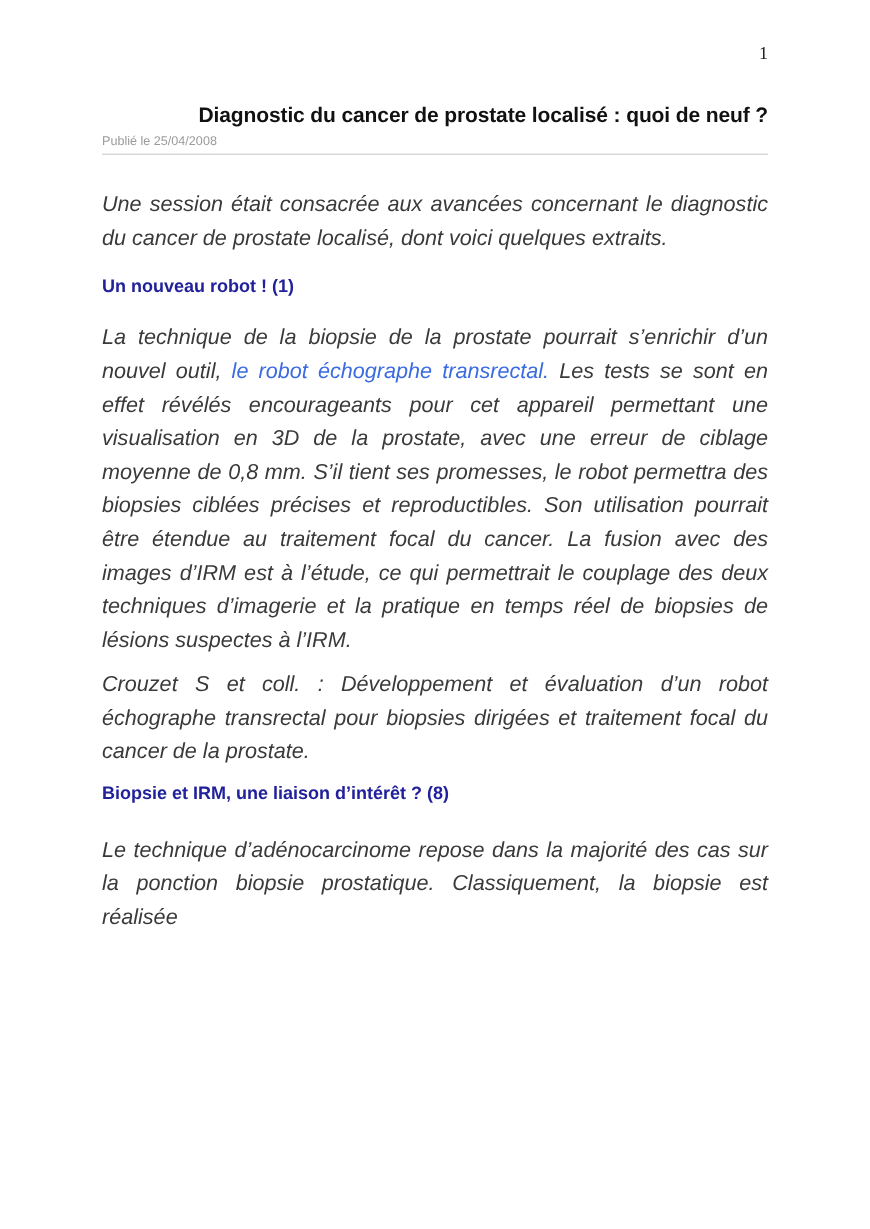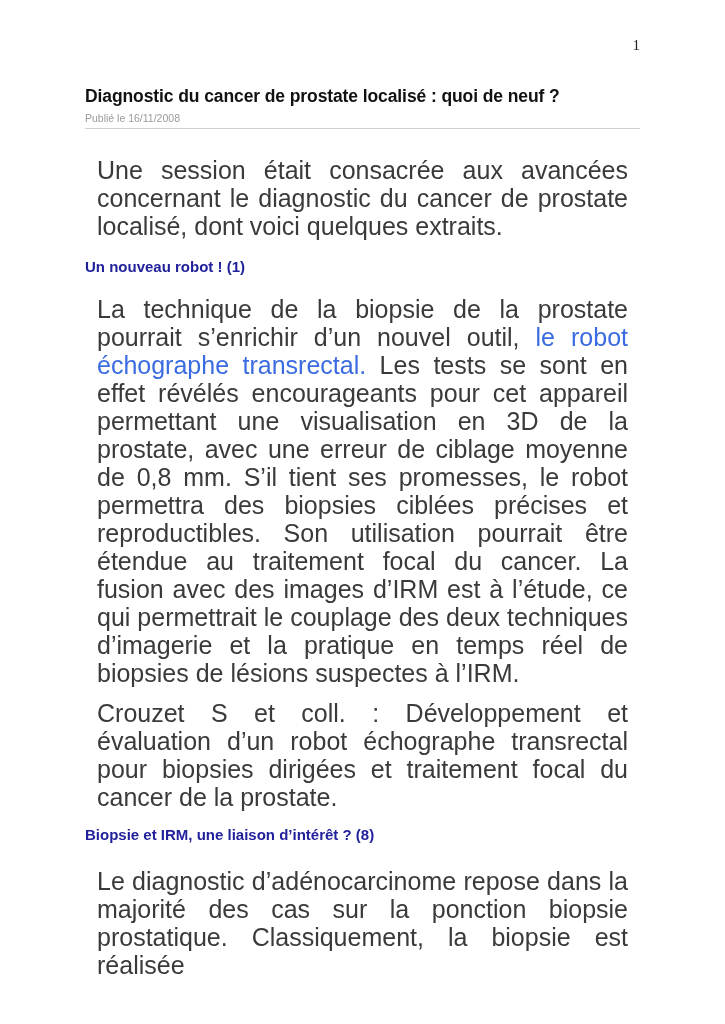--- a/index.html
+++ b/index.html
@@ -29,35 +29,37 @@
     line-height:14px;
     color:#222222;
   }
   .title{
     margin:33px 0 0 0;
     font-size:17.5px;
     line-height:22px;
     font-weight:bold;
     color:#111111;
     letter-spacing:-0.1px;
+    text-align:right;
   }
   .pub{
     margin-top:5px;
     font-size:10.5px;
     line-height:13px;
     color:var(--muted,#9b9b9b);
     padding-bottom:3px;
     border-bottom:1px solid var(--rule,#cfcfcf);
   }
   p.body{
-    margin:12px;
-    font-size:25px;
+    margin:0;
+    font-size:18px;
     line-height:28px;
     color:var(--body,#3a3a3a);
     text-align:justify;
+    font-style:italic;
   }
   p.intro{margin-top:27px;}
   p.sec1{margin-top:17px;}
   p.ref{margin-top:9px;}
   p.sec2{margin-top:21px;}
   h2.sec-heading{
     margin:0;
     font-size:15px;
     line-height:23px;
     font-weight:bold;
@@ -74,27 +76,27 @@
 </style>
 </head>
 <body>
 
 <div class="page">
 
   <div class="page-number">1</div>
 
   <h1 class="title">Diagnostic du cancer de prostate localisé : quoi de neuf ?</h1>
 
-  <div class="pub">Publié le 16/11/2008</div>
+  <div class="pub">Publié le 25/04/2008</div>
 
   <p class="body intro">Une session était consacrée aux avancées concernant le diagnostic du cancer de prostate localisé, dont voici quelques extraits.</p>
 
   <h2 class="sec-heading h-sec1">Un nouveau robot ! (1)</h2>
 
   <p class="body sec1"><span>La technique de la biopsie de la prostate pourrait s’enrichir d’un nouvel outil, </span><span class="inline-link">le robot échographe transrectal.</span><span> Les tests se sont en effet révélés encourageants pour cet appareil permettant une visualisation en 3D de la prostate, avec une erreur de ciblage moyenne de 0,8 mm. S’il tient ses promesses, le robot permettra des biopsies ciblées précises et reproductibles. Son utilisation pourrait être étendue au traitement focal du cancer. La fusion avec des images d’IRM est à l’étude, ce qui permettrait le couplage des deux techniques d’imagerie et la pratique en temps réel de biopsies de lésions suspectes à l’IRM.</span></p>
 
   <p class="body ref">Crouzet S et coll. : Développement et évaluation d’un robot échographe transrectal pour biopsies dirigées et traitement focal du cancer de la prostate.</p>
 
   <h2 class="sec-heading h-sec2">Biopsie et IRM, une liaison d’intérêt ? (8)</h2>
 
-  <p class="body sec2">Le diagnostic d’adénocarcinome repose dans la majorité des cas sur la ponction biopsie prostatique. Classiquement, la biopsie est réalisée</p>
+  <p class="body sec2">Le technique d’adénocarcinome repose dans la majorité des cas sur la ponction biopsie prostatique. Classiquement, la biopsie est réalisée</p>
 
 </div>
 
 </body></html>

